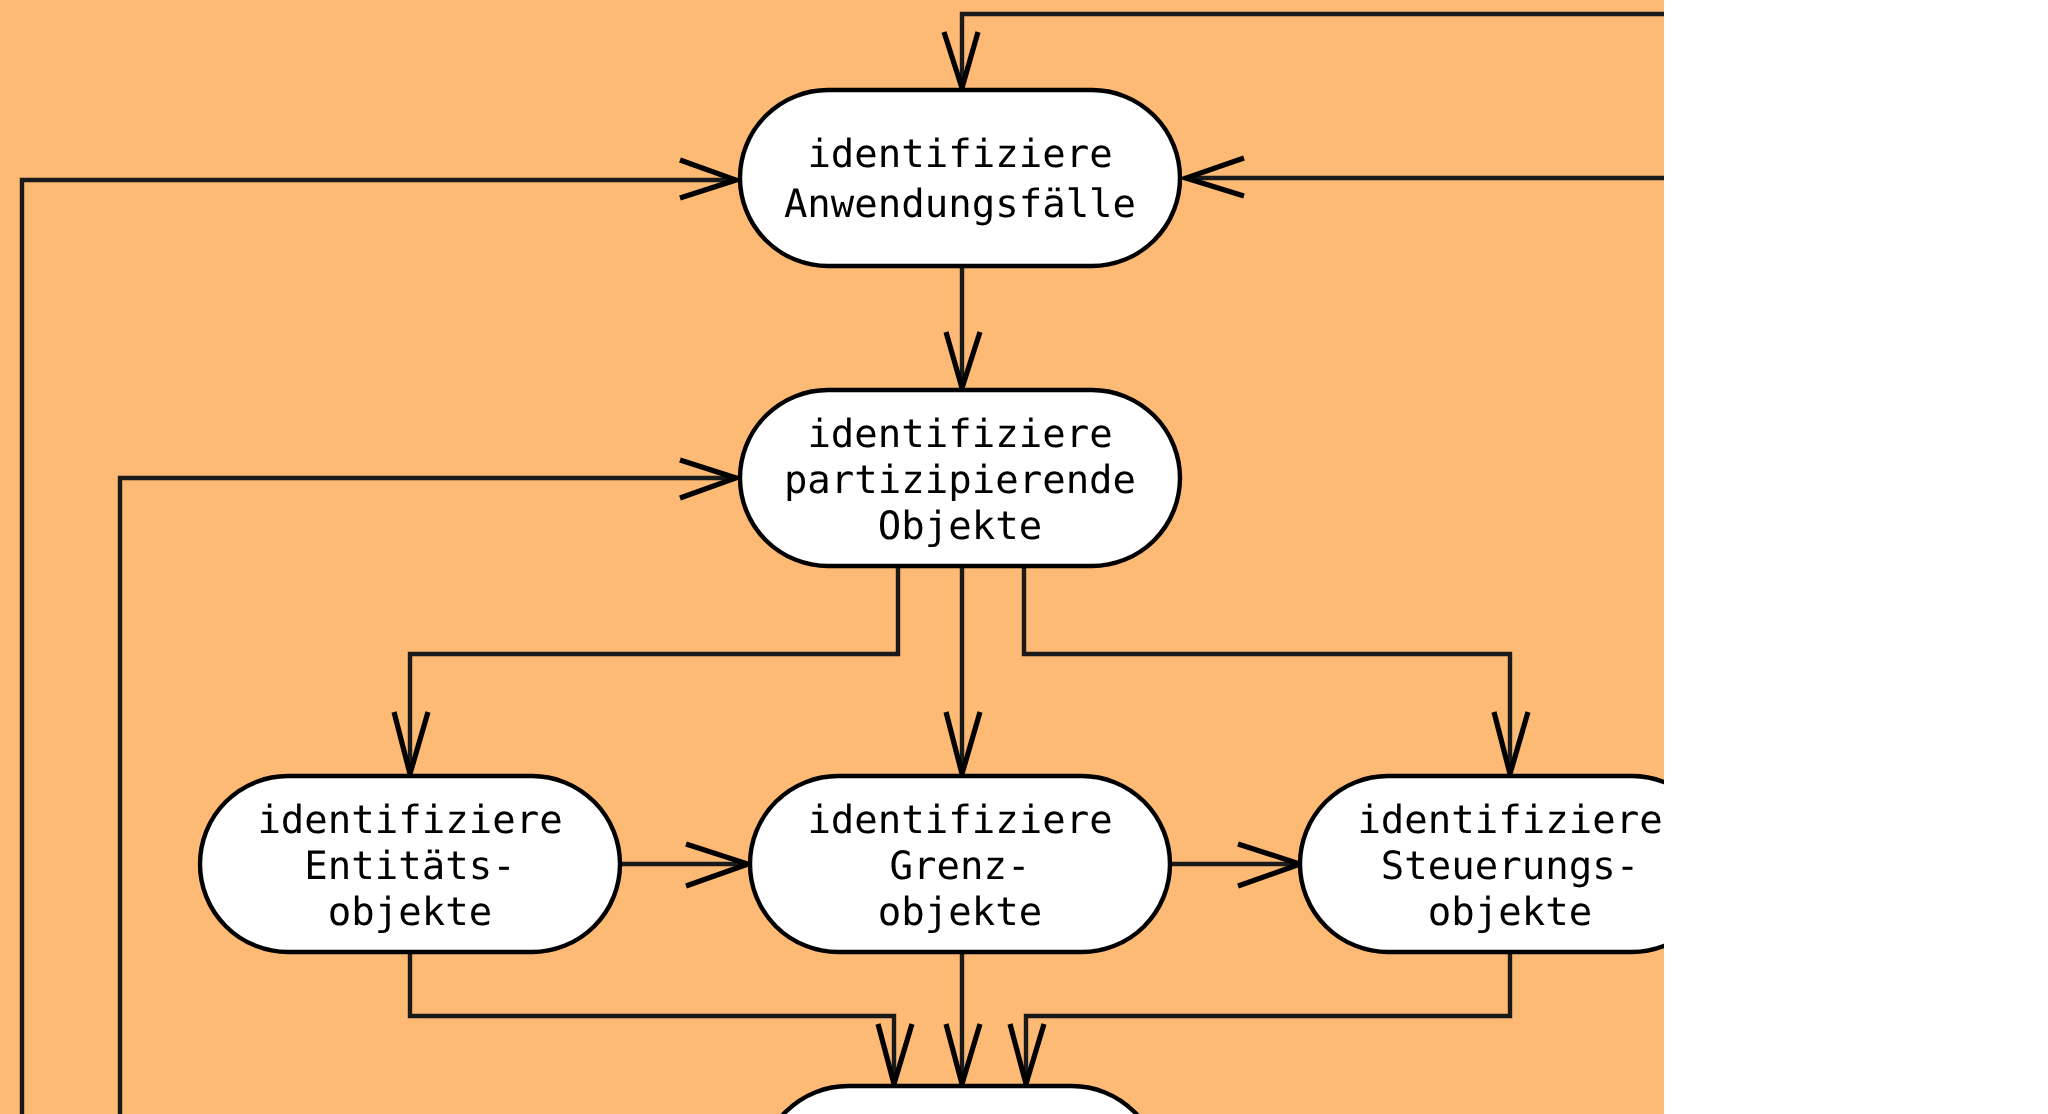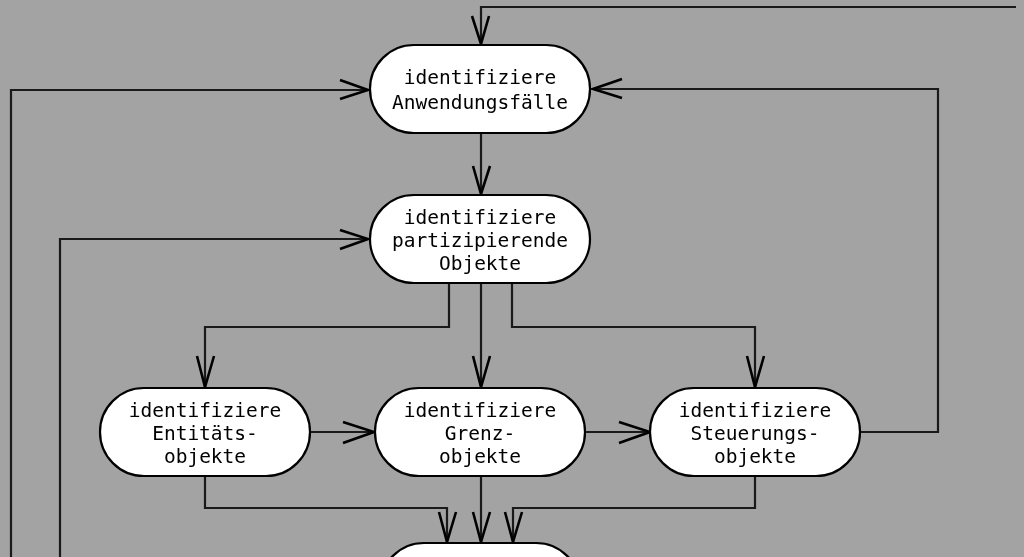--- a/index.html
+++ b/index.html
@@ -5,23 +5,23 @@
   html, body {
     margin: 0;
     padding: 0;
     background: #ffffff;
   }
   body {
     font-family: "DejaVu Sans Mono", "Liberation Mono", monospace;
   }
   #canvas {
     position: relative;
-    width: 1024px;
+    width: 832px;
     height: 557px;
-    background: #a3a3a3;
+    background: #fdba74;
     overflow: hidden;
   }
   #flow-svg {
     position: absolute;
     top: 0;
     left: 0;
     width: 1024px;
     height: 557px;
   }
   .node-shape {

